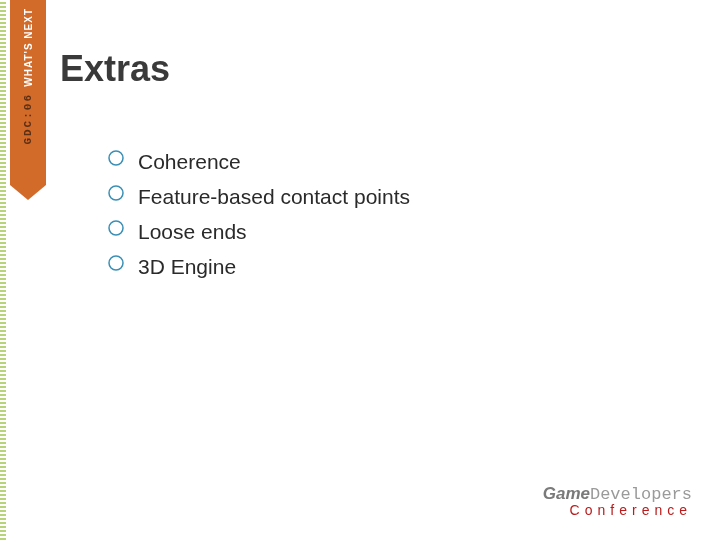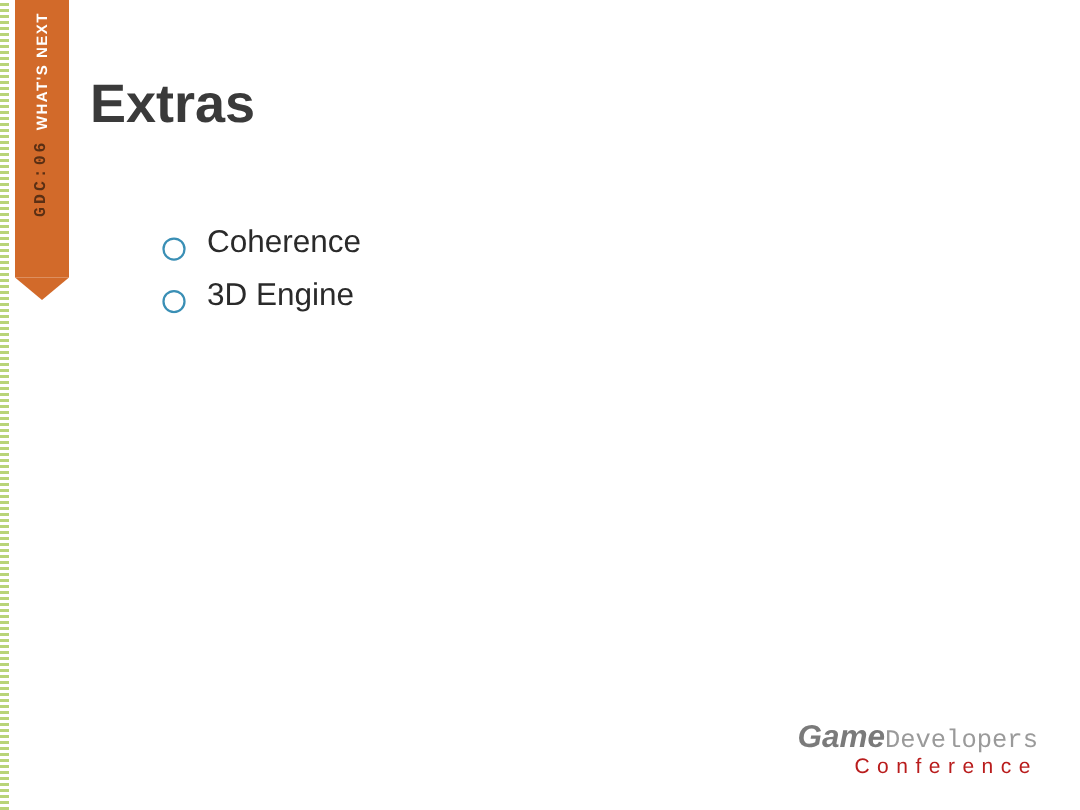--- a/index.html
+++ b/index.html
@@ -82,39 +82,39 @@
       color: #3a3a3a;
     }
     .bullet-list {
       position: absolute;
       left: 108px;
       top: 150px;
       list-style: none;
     }
     .bullet-item {
       display: flex;
-      align-items: flex-end;
+      align-items: flex-start;
       margin-bottom: 11px;
       font-size: 21px;
       color: #2a2a2a;
     }
     .bullet-icon {
       width: 16px;
       height: 16px;
       margin-right: 14px;
       flex-shrink: 0;
     }
     .footer-logo {
       position: absolute;
       right: 28px;
       bottom: 22px;
       text-align: right;
     }
     .footer-game {
-      font-size: 21px;
+      font-size: 17px;
       font-weight: bold;
       color: #7a7a7a;
       font-style: italic;
     }
     .footer-dev {
       font-size: 17px;
       font-weight: normal;
       color: #9a9a9a;
       font-family: Liberation Mono, monospace;
     }
@@ -146,20 +146,34 @@
       <circle cx="8" cy="8" r="7" fill="none" stroke="#3a8fb5" stroke-width="1.5"></circle>
       <path d="M8,2 A3,3 0 0,1 8,8 A3,3 0 0,0 8,2 M8,8 A3,3 0 0,1 3,11 A3,3 0 0,0 8,8 M8,8 A3,3 0 0,1 13,11 A3,3 0 0,0 8,8" fill="#3a8fb5"></path>
     </svg>
     <span>Coherence</span>
   </li>
   <li class="bullet-item">
     <svg class="bullet-icon" viewBox="0 0 16 16">
       <circle cx="8" cy="8" r="7" fill="none" stroke="#3a8fb5" stroke-width="1.5"></circle>
       <path d="M8,2 A3,3 0 0,1 8,8 A3,3 0 0,0 8,2 M8,8 A3,3 0 0,1 3,11 A3,3 0 0,0 8,8 M8,8 A3,3 0 0,1 13,11 A3,3 0 0,0 8,8" fill="#3a8fb5"></path>
     </svg>
+    <span>Feature-based contact points</span>
+  </li>
+  <li class="bullet-item">
+    <svg class="bullet-icon" viewBox="0 0 16 16">
+      <circle cx="8" cy="8" r="7" fill="none" stroke="#3a8fb5" stroke-width="1.5"></circle>
+      <path d="M8,2 A3,3 0 0,1 8,8 A3,3 0 0,0 8,2 M8,8 A3,3 0 0,1 3,11 A3,3 0 0,0 8,8 M8,8 A3,3 0 0,1 13,11 A3,3 0 0,0 8,8" fill="#3a8fb5"></path>
+    </svg>
+    <span>Loose ends</span>
+  </li>
+  <li class="bullet-item">
+    <svg class="bullet-icon" viewBox="0 0 16 16">
+      <circle cx="8" cy="8" r="7" fill="none" stroke="#3a8fb5" stroke-width="1.5"></circle>
+      <path d="M8,2 A3,3 0 0,1 8,8 A3,3 0 0,0 8,2 M8,8 A3,3 0 0,1 3,11 A3,3 0 0,0 8,8 M8,8 A3,3 0 0,1 13,11 A3,3 0 0,0 8,8" fill="#3a8fb5"></path>
+    </svg>
     <span>3D Engine</span>
   </li>
 </ul>
 
 <div class="footer-logo">
   <div>
     <span class="footer-game">Game</span><span class="footer-dev">Developers</span>
   </div>
   <div class="footer-conf">Conference</div>
 </div>

